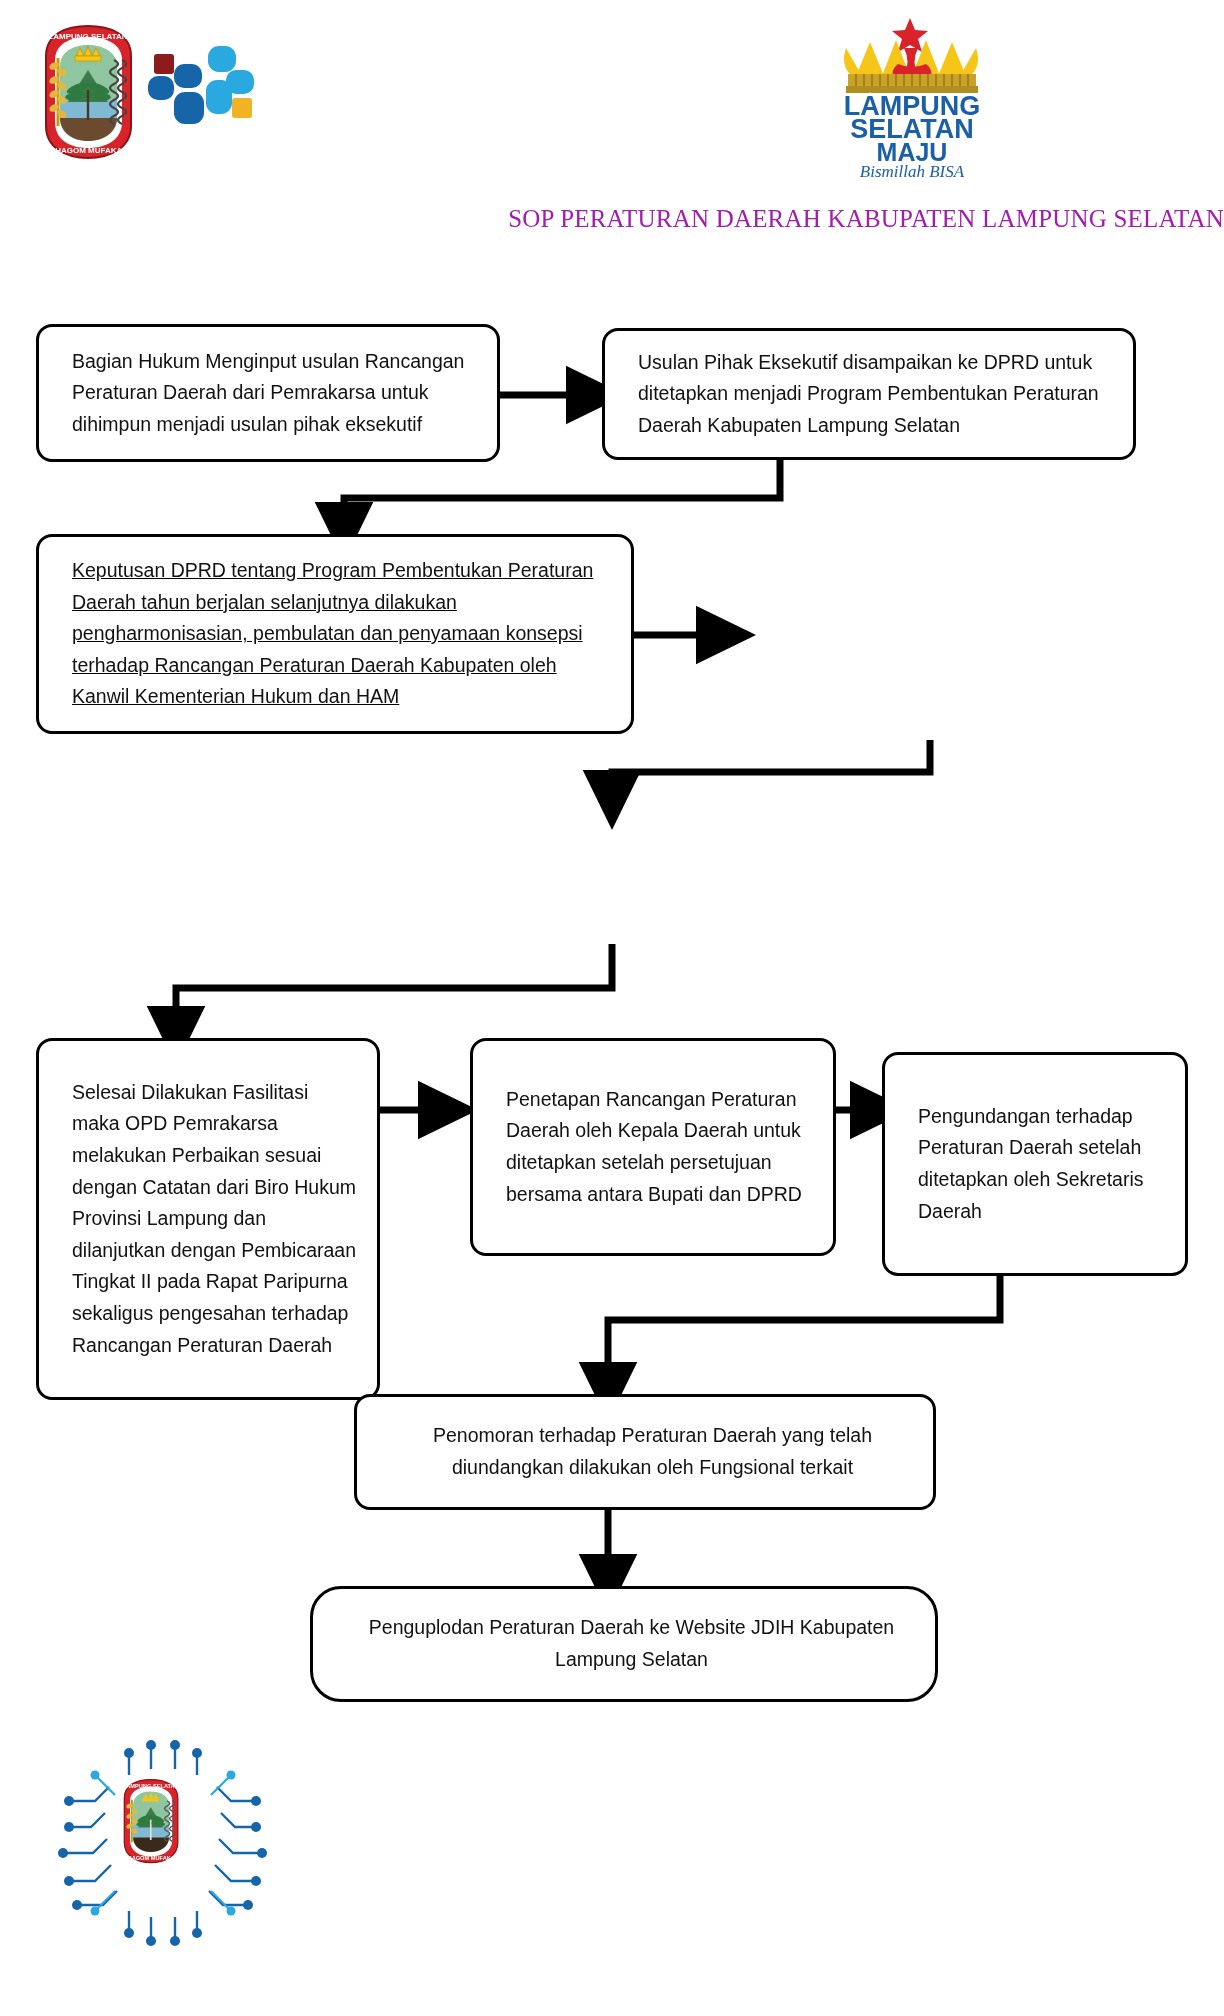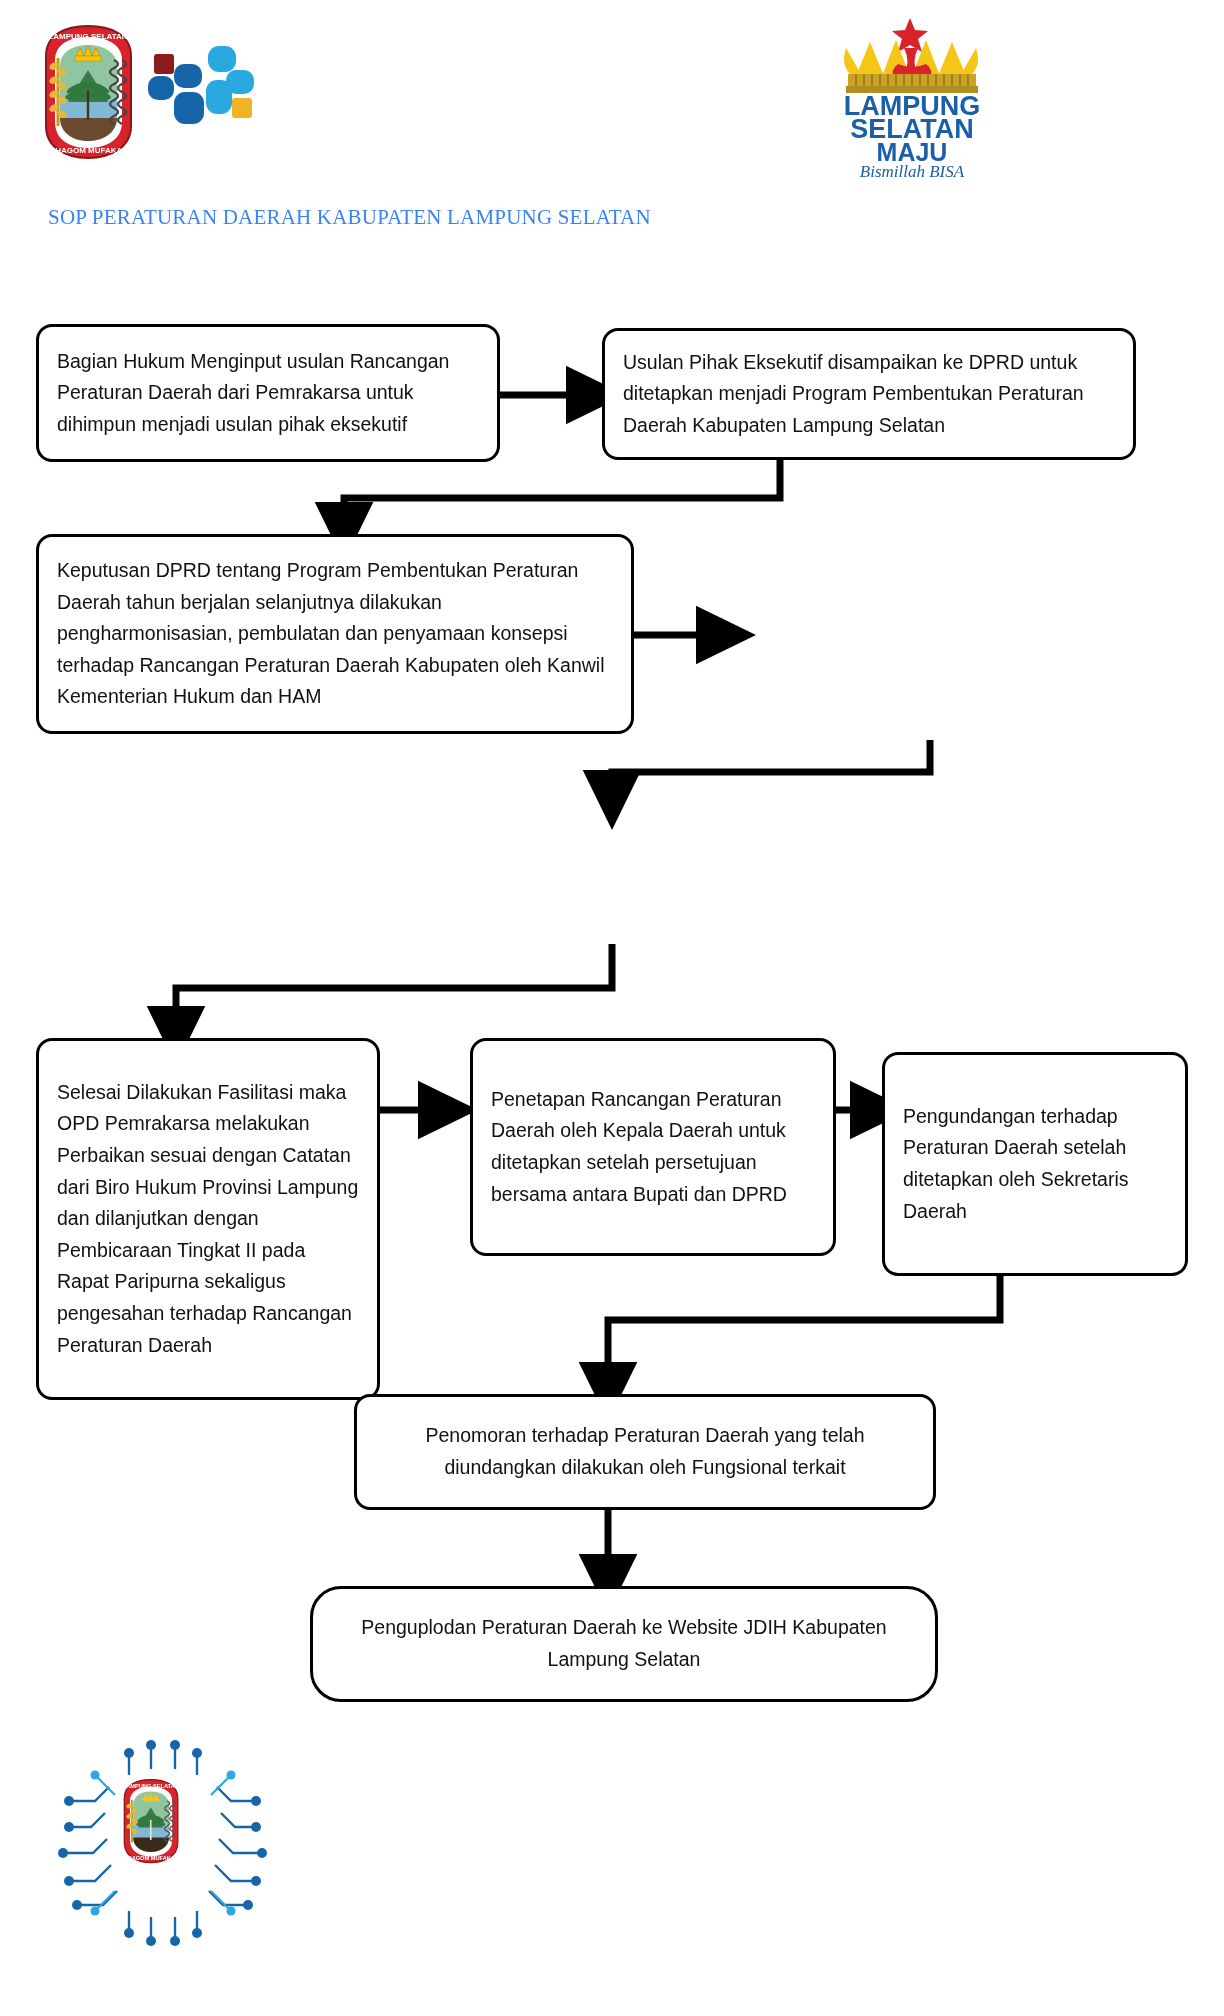--- a/index.html
+++ b/index.html
@@ -18,24 +18,24 @@
   #header { position: absolute; left: 0; top: 0; width: 1224px; height: 195px; }
 
   .logo-lamsel { position: absolute; left: 36px; top: 22px; width: 105px; height: 140px; }
   .logo-jdih   { position: absolute; left: 148px; top: 40px; width: 110px; height: 100px; }
   .logo-maju   { position: absolute; left: 812px; top: 14px; width: 200px; height: 165px; }
 
   
   #page-title {
     position: absolute;
     left: 0; top: 205px; width: 1224px;
-    text-align: left;
+    text-align: right;
     font-family: "Liberation Serif", serif;
-    font-size: 21px;
-    color: #3b82f6;
+    font-size: 25px;
+    color: #a21caf;
     letter-spacing: .2px;
     padding-left: 48px;
   }
 
   
   #flow { position: absolute; left: 0; top: 0; width: 1224px; height: 2016px; }
 
   .node {
     position: absolute;
     border: 3px solid #000;
@@ -43,20 +43,21 @@
     background: #fff;
     display: flex;
     align-items: center;
     padding: 14px 18px;
   }
   .node .txt {
     font-size: 19.5px;
     line-height: 1.62;
     color: #111;
     width: 100%;
+    margin-left: 15px;
   }
   .node.center .txt { text-align: center; }
 
   svg.conn { position: absolute; left: 0; top: 0; width: 1224px; height: 2016px; pointer-events: none; }
 
   
   #footer-logo { position: absolute; left: 55px; top: 1735px; width: 215px; height: 215px; }
 </style>
 </head>
 <body>
@@ -174,21 +175,21 @@
   </svg>
 
   <div class="node" style="left:36px; top:324px; width:464px; height:138px;">
     <span class="txt">Bagian Hukum Menginput usulan Rancangan Peraturan Daerah dari Pemrakarsa untuk dihimpun menjadi usulan pihak eksekutif</span>
   </div>
 
   <div class="node" style="left:602px; top:328px; width:534px; height:132px;">
     <span class="txt">Usulan Pihak Eksekutif disampaikan ke DPRD untuk ditetapkan menjadi Program Pembentukan Peraturan Daerah Kabupaten Lampung Selatan</span>
   </div>
 
-  <div class="node" style="left:36px; top:534px; width:598px; height:200px;">
+  <div class="node" style="left:36px; top:534px; width:598px; height:200px;text-decoration:underline;">
     <span class="txt">Keputusan DPRD tentang Program Pembentukan Peraturan Daerah tahun berjalan selanjutnya dilakukan pengharmonisasian, pembulatan dan penyamaan konsepsi terhadap Rancangan Peraturan Daerah Kabupaten oleh Kanwil Kementerian Hukum dan HAM</span>
   </div>
 
 
 
   <div class="node" style="left:36px; top:1038px; width:344px; height:362px;">
     <span class="txt">Selesai Dilakukan Fasilitasi maka OPD Pemrakarsa melakukan Perbaikan sesuai dengan Catatan dari Biro Hukum Provinsi Lampung dan dilanjutkan dengan Pembicaraan Tingkat II pada Rapat Paripurna sekaligus pengesahan terhadap Rancangan Peraturan Daerah</span>
   </div>
 
   <div class="node" style="left:470px; top:1038px; width:366px; height:218px;">

